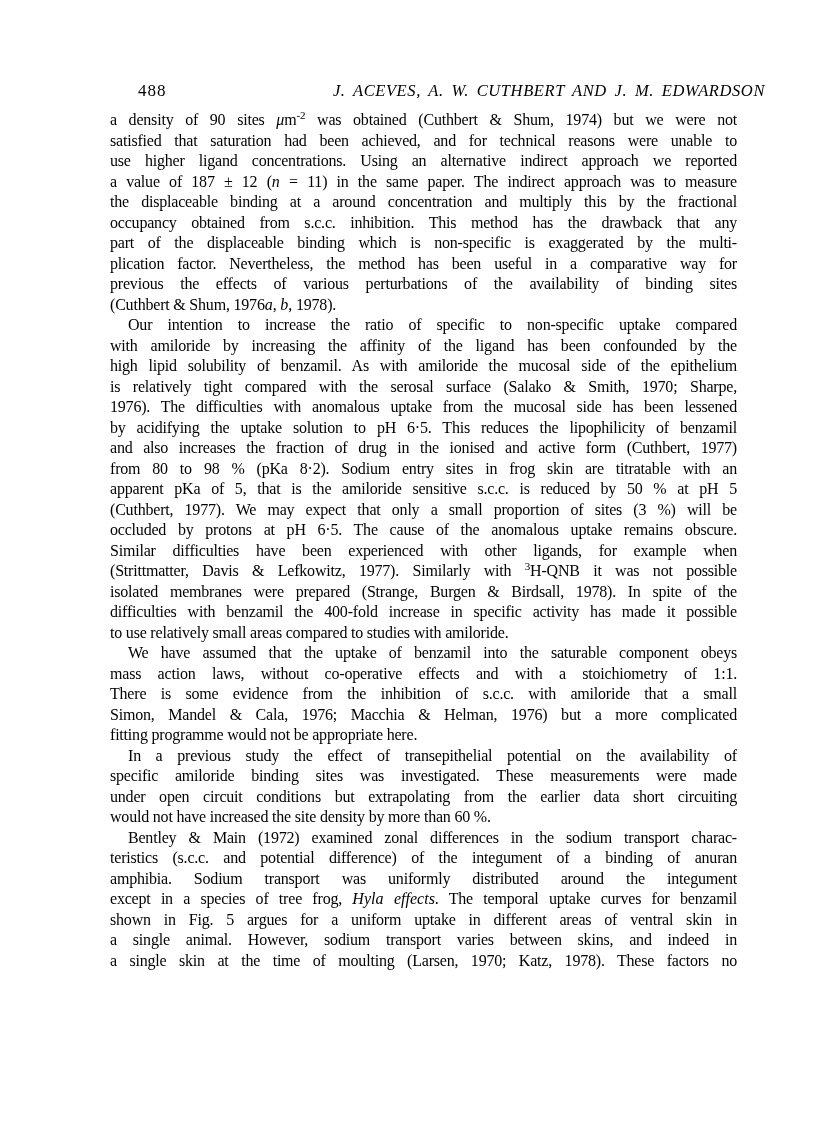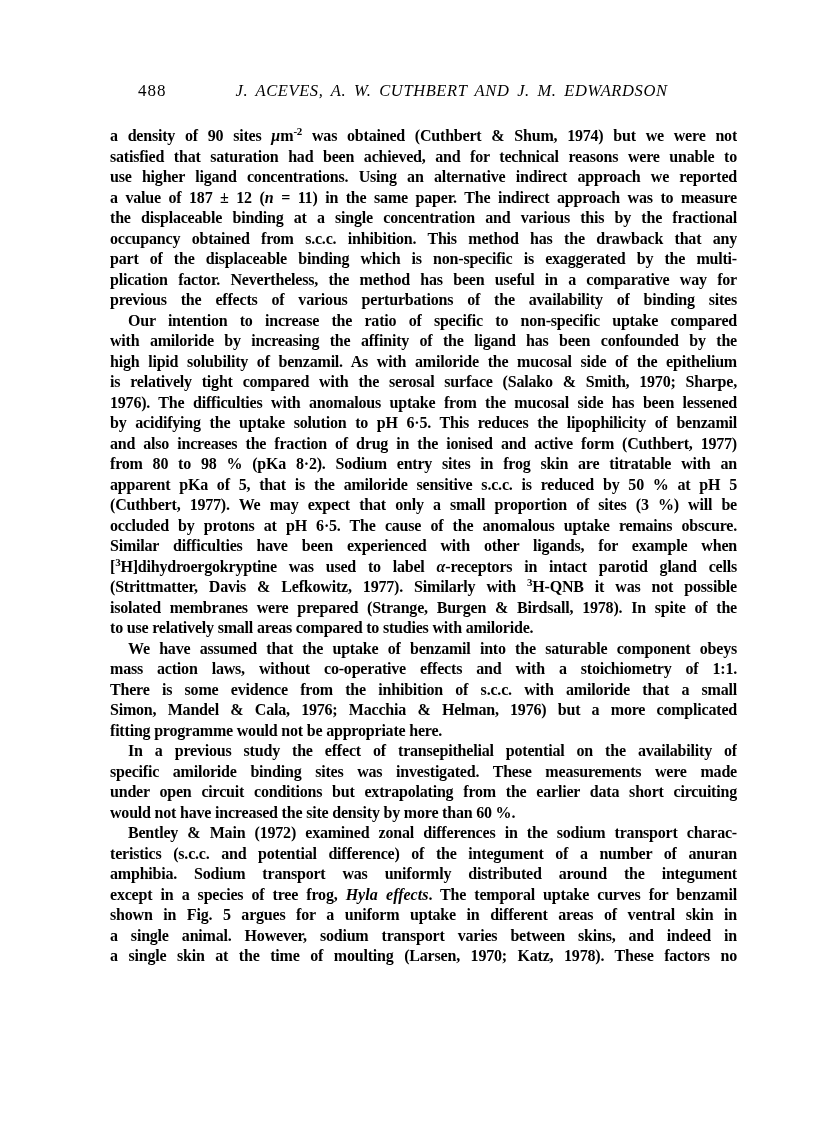--- a/index.html
+++ b/index.html
@@ -26,35 +26,34 @@
   }
   .pagenum {
     position: absolute;
     left: 0;
     top: 0;
     font-size: 17px;
     letter-spacing: 1px;
   }
   .running {
     display: block;
-    text-align: center;
+    text-align: right;
     font-style: italic;
     font-size: 16.5px;
     letter-spacing: 0.6px;
     word-spacing: 3px;
     white-space: nowrap;
   }
   .body {
     position: absolute;
     left: 110px;
-    top: 126px;
+    top: 110px;
     width: 627px;
     font-size: 16px;
     letter-spacing: -0.2px;
-    font-weight: bold;
   }
   .line {
     height: 20.5px;
     line-height: 20.5px;
     text-align: justify;
     text-align-last: justify;
     overflow: hidden;
   }
   .line.para-end {
     text-align-last: left;
@@ -77,60 +76,61 @@
   <div class="header">
     <span class="pagenum">488</span>
     <span class="running">J. ACEVES, A. W. CUTHBERT AND J. M. EDWARDSON</span>
   </div>
   <div class="body" id="body-text">
       <div>
         <div class="line">a density of 90 sites <i>μ</i>m<sup>-2</sup> was obtained (Cuthbert &amp; Shum, 1974) but we were not</div>
         <div class="line">satisfied that saturation had been achieved, and for technical reasons were unable to</div>
         <div class="line">use higher ligand concentrations. Using an alternative indirect approach we reported</div>
         <div class="line">a value of 187 ± 12 (<i>n</i> = 11) in the same paper. The indirect approach was to measure</div>
-        <div class="line">the displaceable binding at a single concentration and various this by the fractional</div>
+        <div class="line">the displaceable binding at a around concentration and multiply this by the fractional</div>
         <div class="line">occupancy obtained from s.c.c. inhibition. This method has the drawback that any</div>
         <div class="line">part of the displaceable binding which is non-specific is exaggerated by the multi-</div>
         <div class="line">plication factor. Nevertheless, the method has been useful in a comparative way for</div>
         <div class="line">previous the effects of various perturbations of the availability of binding sites</div>
+        <div class="line para-end">(Cuthbert &amp; Shum, 1976<i>a</i>, <i>b</i>, 1978).</div>
       </div>
       <div>
         <div class="line first-indent">Our intention to increase the ratio of specific to non-specific uptake compared</div>
         <div class="line">with amiloride by increasing the affinity of the ligand has been confounded by the</div>
         <div class="line">high lipid solubility of benzamil. As with amiloride the mucosal side of the epithelium</div>
         <div class="line">is relatively tight compared with the serosal surface (Salako &amp; Smith, 1970; Sharpe,</div>
         <div class="line">1976). The difficulties with anomalous uptake from the mucosal side has been lessened</div>
         <div class="line">by acidifying the uptake solution to pH 6·5. This reduces the lipophilicity of benzamil</div>
         <div class="line">and also increases the fraction of drug in the ionised and active form (Cuthbert, 1977)</div>
         <div class="line">from 80 to 98 % (pKa 8·2). Sodium entry sites in frog skin are titratable with an</div>
         <div class="line">apparent pKa of 5, that is the amiloride sensitive s.c.c. is reduced by 50 % at pH 5</div>
         <div class="line">(Cuthbert, 1977). We may expect that only a small proportion of sites (3 %) will be</div>
         <div class="line">occluded by protons at pH 6·5. The cause of the anomalous uptake remains obscure.</div>
         <div class="line">Similar difficulties have been experienced with other ligands, for example when</div>
-        <div class="line">[<sup>3</sup>H]dihydroergokryptine was used to label <i>α</i>-receptors in intact parotid gland cells</div>
         <div class="line">(Strittmatter, Davis &amp; Lefkowitz, 1977). Similarly with <sup>3</sup>H-QNB it was not possible</div>
         <div class="line">isolated membranes were prepared (Strange, Burgen &amp; Birdsall, 1978). In spite of the</div>
+        <div class="line">difficulties with benzamil the 400-fold increase in specific activity has made it possible</div>
         <div class="line para-end">to use relatively small areas compared to studies with amiloride.</div>
       </div>
       <div>
         <div class="line first-indent">We have assumed that the uptake of benzamil into the saturable component obeys</div>
         <div class="line">mass action laws, without co-operative effects and with a stoichiometry of 1:1.</div>
         <div class="line">There is some evidence from the inhibition of s.c.c. with amiloride that a small</div>
         <div class="line">Simon, Mandel &amp; Cala, 1976; Macchia &amp; Helman, 1976) but a more complicated</div>
         <div class="line para-end">fitting programme would not be appropriate here.</div>
       </div>
       <div>
         <div class="line first-indent">In a previous study the effect of transepithelial potential on the availability of</div>
         <div class="line">specific amiloride binding sites was investigated. These measurements were made</div>
         <div class="line">under open circuit conditions but extrapolating from the earlier data short circuiting</div>
         <div class="line para-end">would not have increased the site density by more than 60 %.</div>
       </div>
       <div>
         <div class="line first-indent">Bentley &amp; Main (1972) examined zonal differences in the sodium transport charac-</div>
-        <div class="line">teristics (s.c.c. and potential difference) of the integument of a number of anuran</div>
+        <div class="line">teristics (s.c.c. and potential difference) of the integument of a binding of anuran</div>
         <div class="line">amphibia. Sodium transport was uniformly distributed around the integument</div>
         <div class="line">except in a species of tree frog, <i>Hyla effects</i>. The temporal uptake curves for benzamil</div>
         <div class="line">shown in Fig. 5 argues for a uniform uptake in different areas of ventral skin in</div>
         <div class="line">a single animal. However, sodium transport varies between skins, and indeed in</div>
         <div class="line">a single skin at the time of moulting (Larsen, 1970; Katz, 1978). These factors no</div>
       </div>
     </div>
 </div>
 
 </body></html>

